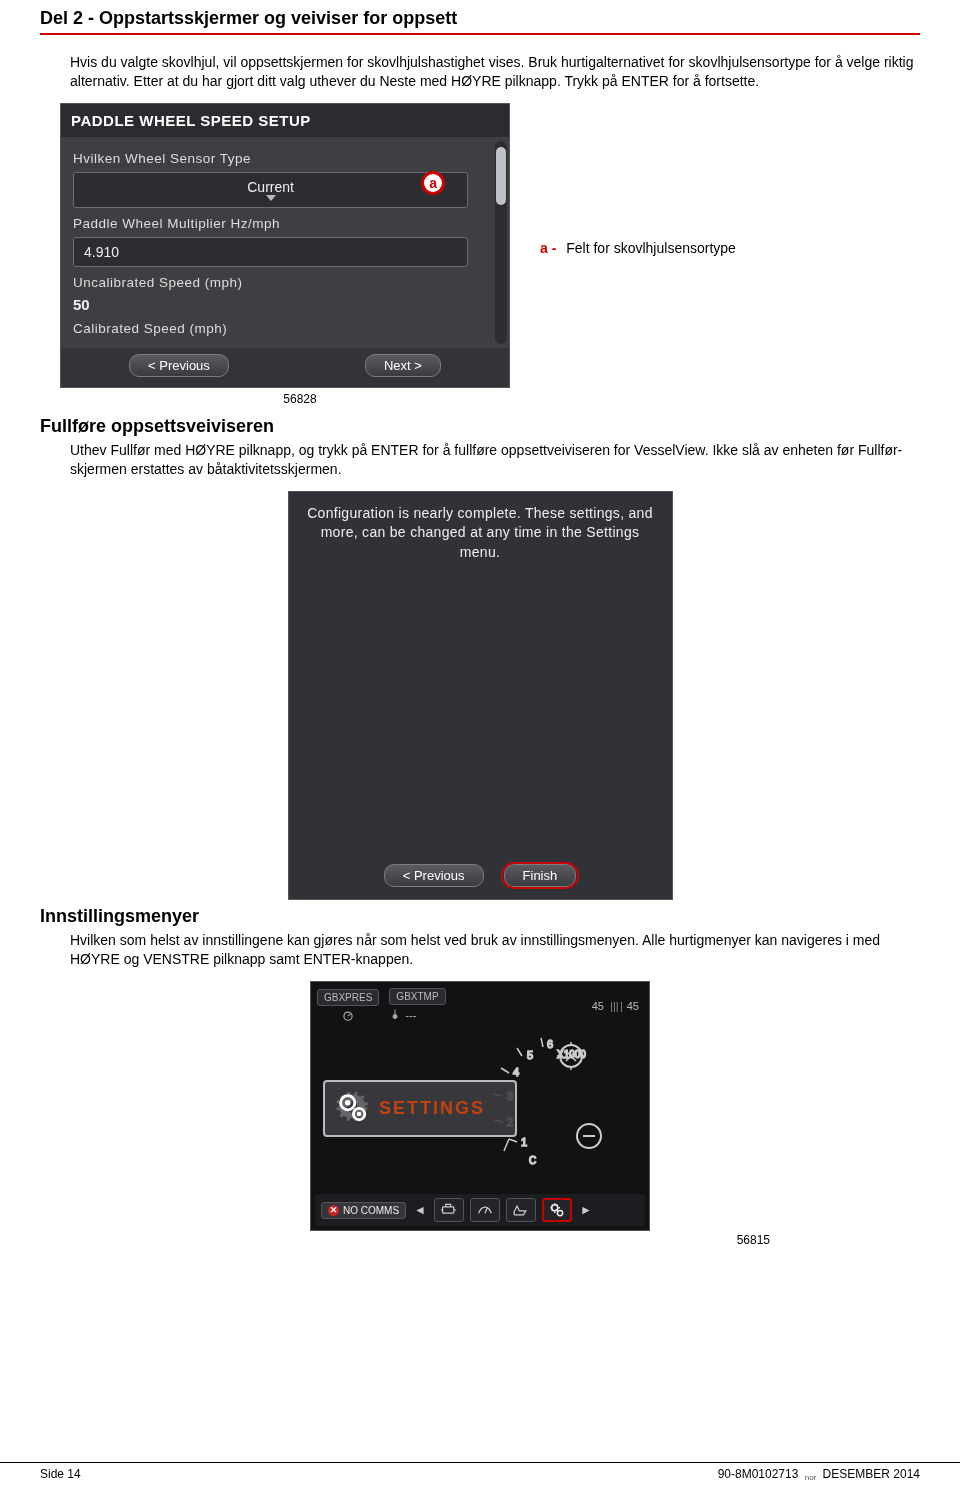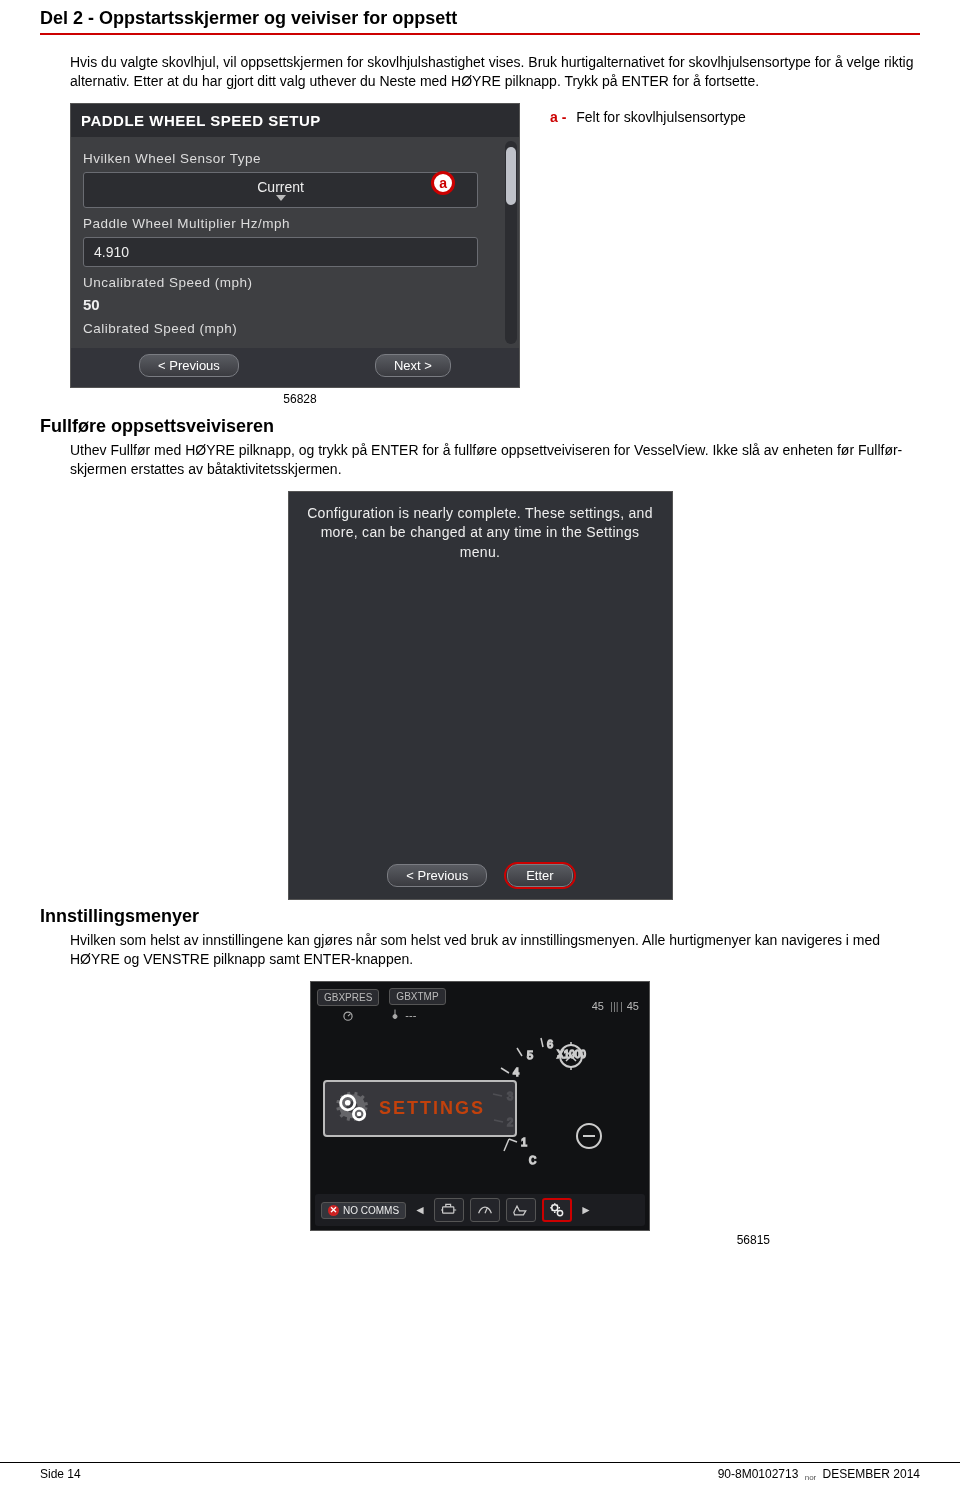--- a/index.html
+++ b/index.html
@@ -22,22 +22,22 @@
     padding: 8px 0 4px 0;
     border-bottom: 2px solid #c00;
   }
   .body-text {
     margin: 18px 0 12px 30px;
     line-height: 1.35;
     font-size: 14px;
   }
   .row {
     display: flex;
-    align-items: flex-start;
-    margin-left: 30px;
+    align-items: center;
+    margin-left: 20px;
   }
   
   .screen1 {
     width: 450px;
     background: #3e3f42;
     color: #ccc;
     font-family: Arial, sans-serif;
     font-size: 14px;
     position: relative;
     border: 1px solid #555;
@@ -236,21 +236,21 @@
   <div class="subhead">Fullføre oppsettsveiviseren</div>
   <p class="body-text" style="margin-top:4px">Uthev Fullfør med HØYRE pilknapp, og trykk på ENTER for å fullføre oppsettveiviseren for VesselView. Ikke slå av enheten før Fullfør-skjermen erstattes av båtaktivitetsskjermen.</p>
 
   <div class="center-figure">
     <div class="screen2">
       <div class="scr2-text">Configuration is nearly complete. These settings, and more, can be changed at any time in the Settings menu.</div>
       <div class="gap2"></div>
       <div class="scr2-btns">
         <div class="pillbtn">&lt; Previous</div>
         <div class="pillbtn" style="position:relative">
-          <span>Etter</span>
+          <span>Finish</span>
           <span class="redcirc" style="left:-4px;top:-3px;right:-4px;bottom:-3px;"></span>
         </div>
       </div>
     </div>
   </div>
 
   <div class="subhead">Innstillingsmenyer</div>
   <p class="body-text" style="margin-top:4px">Hvilken som helst av innstillingene kan gjøres når som helst ved bruk av innstillingsmenyen. Alle hurtigmenyer kan navigeres i med HØYRE og VENSTRE pilknapp samt ENTER-knappen.</p>
 
   <div class="center-figure">

